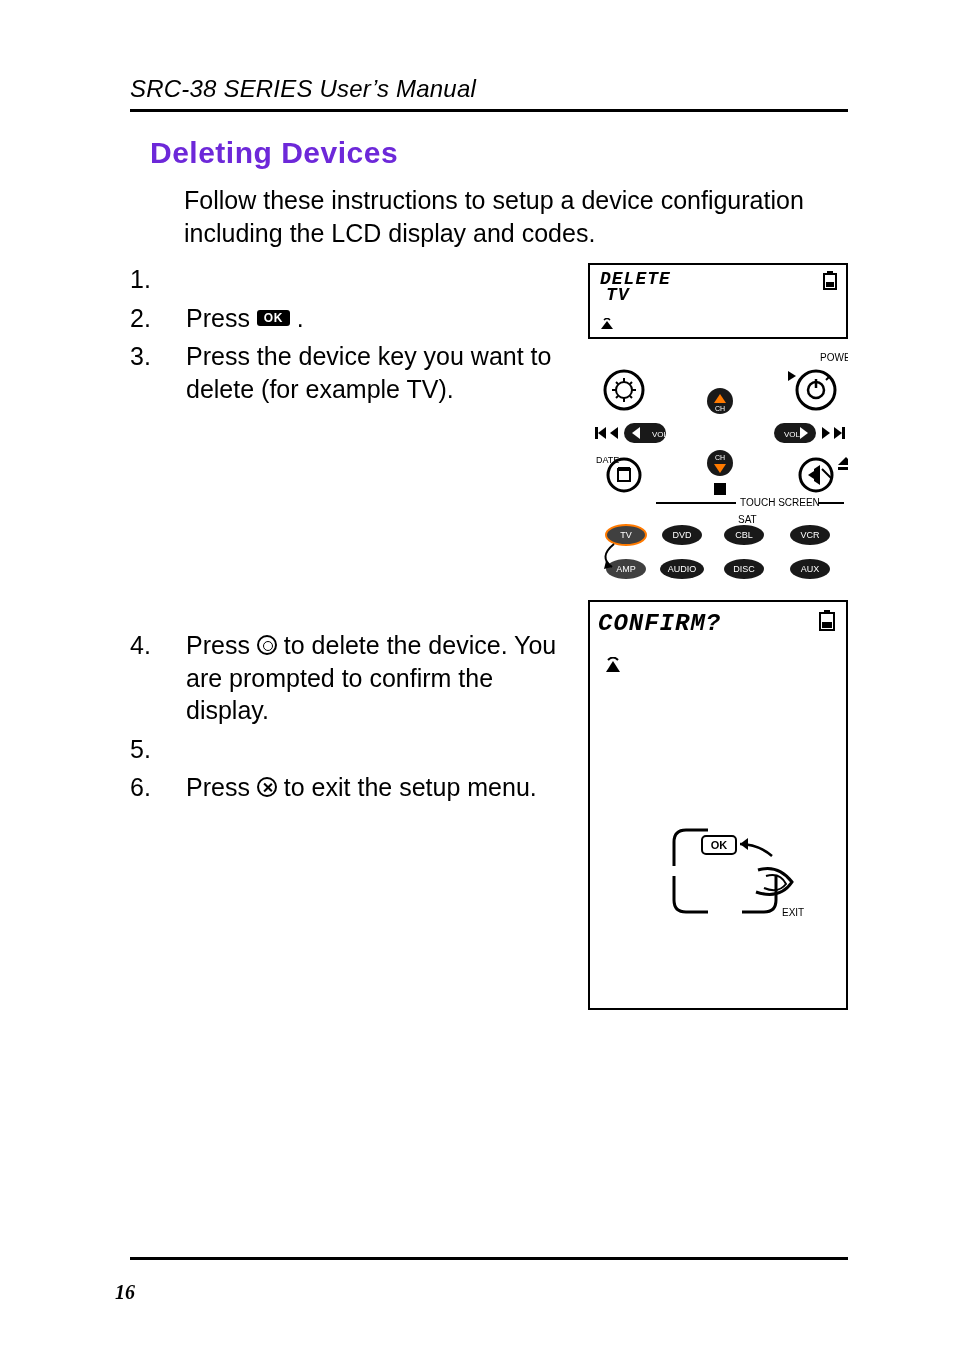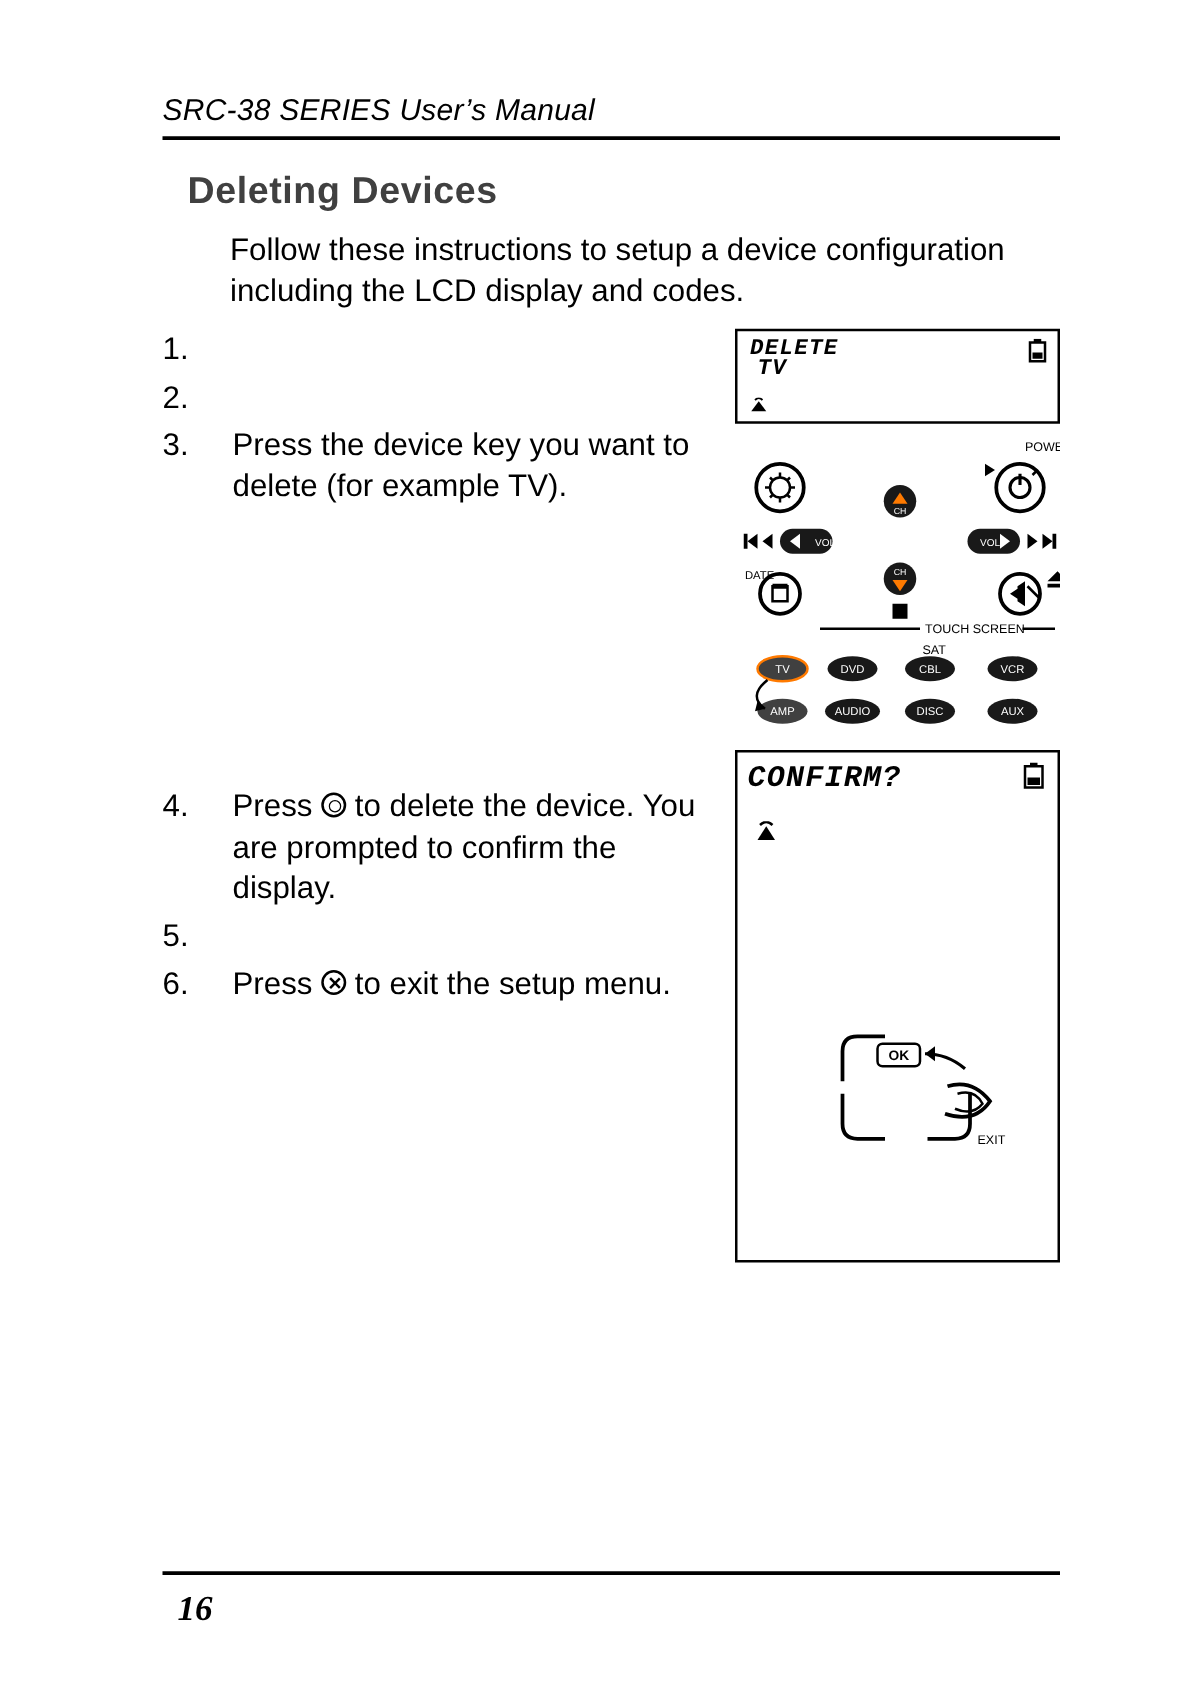--- a/index.html
+++ b/index.html
@@ -4,21 +4,21 @@
 <style>
   * { box-sizing: border-box; margin: 0; padding: 0; }
   html, body { width: 954px; height: 1352px; background: #fff; }
   body { font-family: "Century Gothic", "Avant Garde", Futura, sans-serif; color: #000; position: relative; }
 
   .page { position: relative; width: 954px; height: 1352px; padding: 75px 106px 0 130px; }
 
   .running-head { font-size: 24px; font-family: "Century Gothic","Avant Garde",sans-serif; letter-spacing: .2px; margin-bottom: 6px; font-style: italic; }
   .head-rule { border: none; border-top: 3px solid #000; margin-bottom: 24px; }
 
-  .section-title { font-family: Impact, "Arial Narrow Bold", sans-serif; font-size: 30px; color: #404040; font-weight: 700; letter-spacing: .5px; margin: 24px 0 14px 20px; }
+  .section-title { font-family: Impact, "Arial Narrow Bold", sans-serif; font-size: 30px; color: #6d28d9; font-weight: 700; letter-spacing: .5px; margin: 24px 0 14px 20px; }
 
   .intro { font-size: 25px; margin: 0 0 14px 54px; line-height: 1.3; }
 
   .columns { display: flex; align-items: flex-start; gap: 6px; }
   .textcol { flex: 1 1 auto; }
 
   .steps { list-style: none; font-size: 25px; }
   .step { display: flex; margin-bottom: 6px; line-height: 1.3; }
   .step .num { width: 56px; flex: 0 0 56px; }
   .step .body { flex: 1 1 auto; }
@@ -49,21 +49,21 @@
   .remote-top { position:relative; height:245px; }
   .remote-top svg { position:absolute; left:0; top:0; }
 
   .lcd-box2 { border:2px solid #000; height:410px; margin-top:10px; position:relative; padding:8px 8px; }
   .lcd-box2 .line1 { font-size:24px; }
   .lcd-box2 .tx2 { font-size:16px; margin-top:20px; margin-left:6px; }
   .lcd-box2 .battery { position:absolute; right:10px; top:8px; }
   .ok-exit { position:absolute; left:82px; bottom:68px; }
 
   .footer-rule { position:absolute; left:130px; right:106px; bottom:92px; border:none; border-top:3px solid #000; }
-  .page-num { position:absolute; left:142px; bottom:48px; font-family: "Times New Roman", serif; font-weight:bold; font-style:italic; font-size:28px;margin-top:36px; }
+  .page-num { position:absolute; left:115px; bottom:48px; font-family: "Times New Roman", serif; font-weight:bold; font-style:italic; font-size:20px;margin-top:36px; }
 </style>
 </head>
 <body>
 
 <div class="page">
 
   <div class="running-head">SRC-38 SERIES User’s Manual</div>
   <hr class="head-rule">
 
   <div class="section-title">Deleting Devices</div>
@@ -71,20 +71,25 @@
   <div class="intro">Follow these instructions to setup a device configuration including the LCD display and codes.</div>
 
   <div class="columns">
     <div class="textcol">
       <ol class="steps">
         <li class="step">
           <span class="num">1.</span>
         </li>
         <li class="step">
           <span class="num">2.</span>
+          <span class="body">
+            <span>Press </span>
+            <span class="ok-pill">OK</span>
+            <span>.</span>
+          </span>
         </li>
         <li class="step">
           <span class="num">3.</span>
           <span class="body">Press the device key you want to delete (for example TV).</span>
         </li>
       </ol>
 
       <div class="gap"></div>
 
       <ol class="steps">

